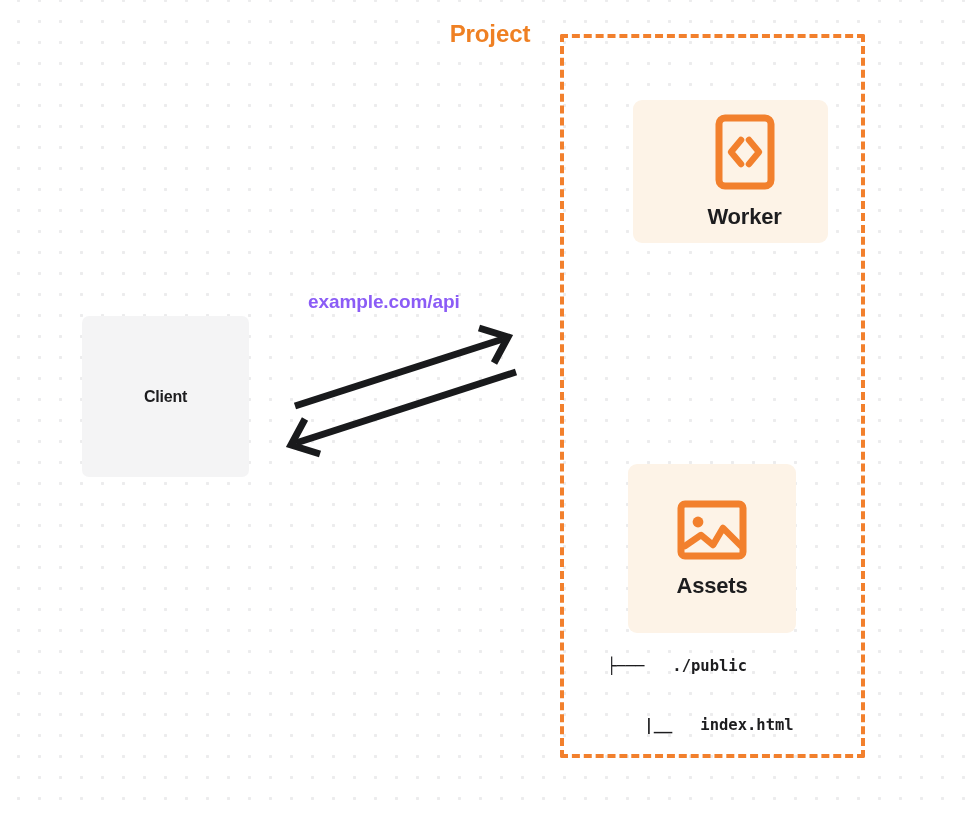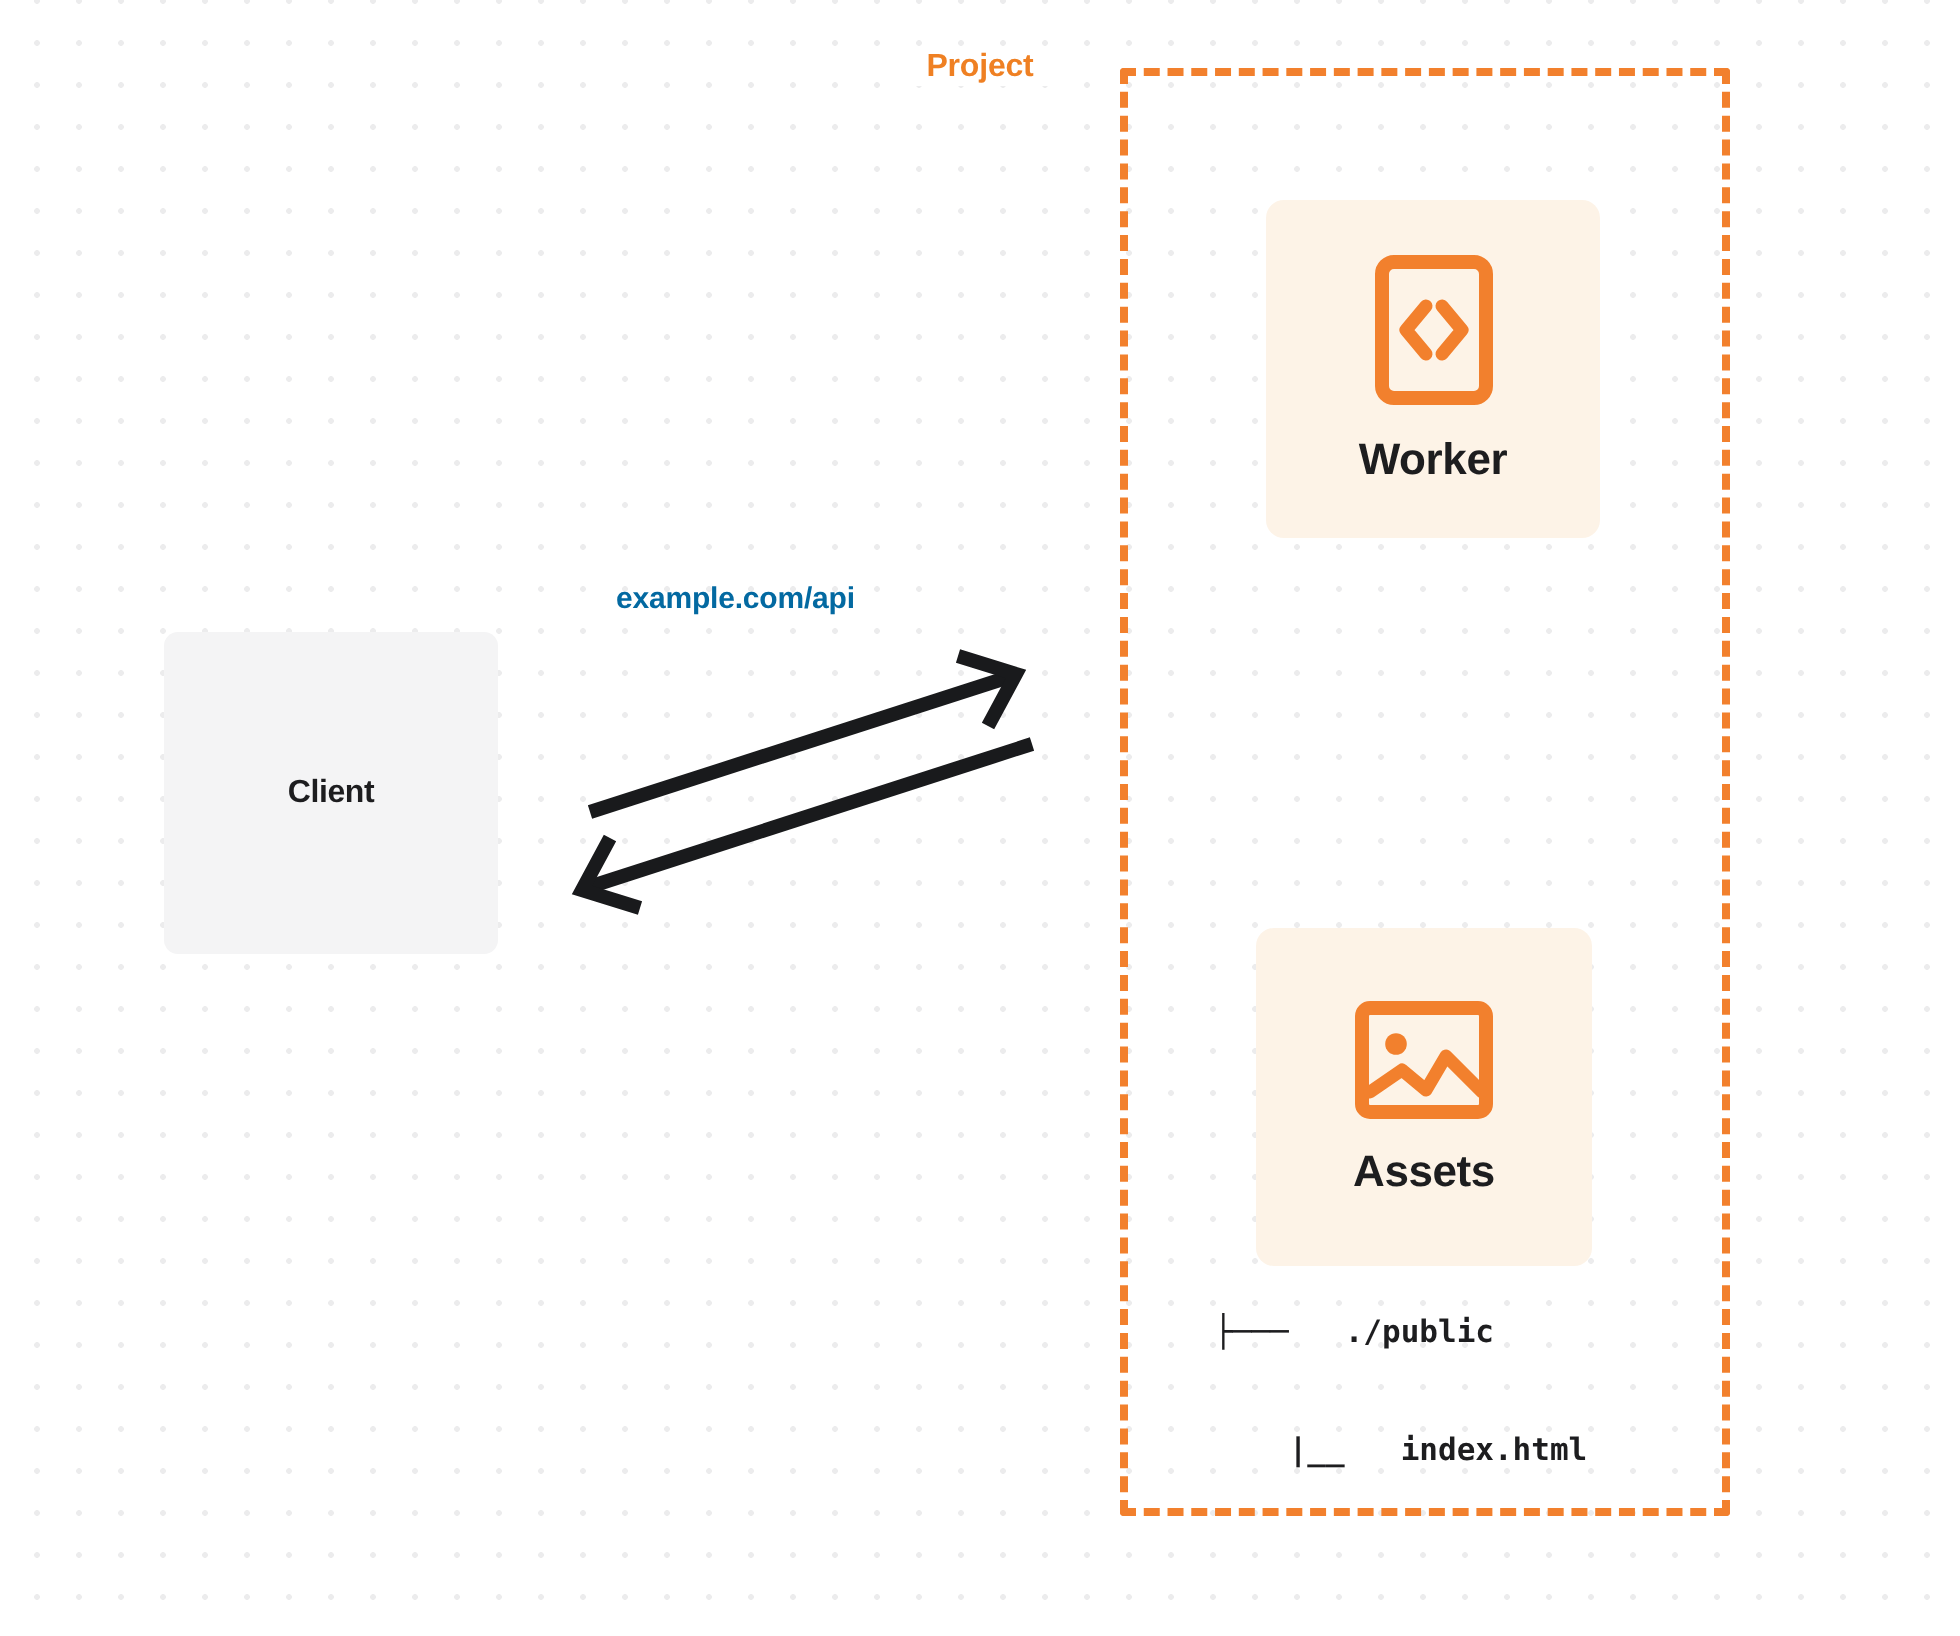--- a/index.html
+++ b/index.html
@@ -31,30 +31,30 @@
 
   
   #project-container{
     position:absolute;left:560px;top:34px;width:305px;height:724px;
     border:4px dashed #f2802d;border-radius:2px;
     box-sizing:border-box;
   }
   #project-label{
     position:absolute;left:50%;top:34px;transform:translate(-50%,-50%);
     background:#ffffff;padding:0 7px;
-    font-size:16px;font-weight:bold;color:#ef8023;letter-spacing:-.1px;
+    font-size:24px;font-weight:bold;color:#ef8023;letter-spacing:-.1px;
     white-space:nowrap;
   }
 
   
   .card{
     position:absolute;background:#fdf3e7;border-radius:9px;
     display:flex;flex-direction:column;align-items:center;justify-content:center;
   }
-  #worker-card{left:633px;top:100px;width:167px;height:169px;}
+  #worker-card{left:633px;top:100px;width:167px;height:143px;padding-left:28px;}
   #assets-card{left:628px;top:464px;width:168px;height:169px;}
   .card .card-title{
     font-size:22px;font-weight:bold;color:#1d1d1f;letter-spacing:-.2px;
   }
   #worker-card .card-title{margin-top:14px;}
   #assets-card .card-title{margin-top:12px;}
   .card .icon{line-height:0;}
 
   
   #file-tree{
@@ -63,21 +63,21 @@
     font-size:15.5px;font-weight:bold;color:#1d1d1f;
     line-height:19.5px;white-space:pre;
   }
   #file-tree .tree-row{display:block;}
 
   
   #arrows{position:absolute;left:0;top:0;width:980px;height:818px;pointer-events:none;}
 
   #request-label{
     position:absolute;left:308px;top:291px;
-    font-size:15px;font-weight:bold;color:#0369a1;letter-spacing:-.1px;
+    font-size:19px;font-weight:bold;color:#8b5cf6;letter-spacing:-.1px;
     white-space:nowrap;
   }
 </style>
 </head>
 <body>
 
 <div id="canvas"></div>
 
 <div id="client-box">
   <span class="bx-label">Client</span>

